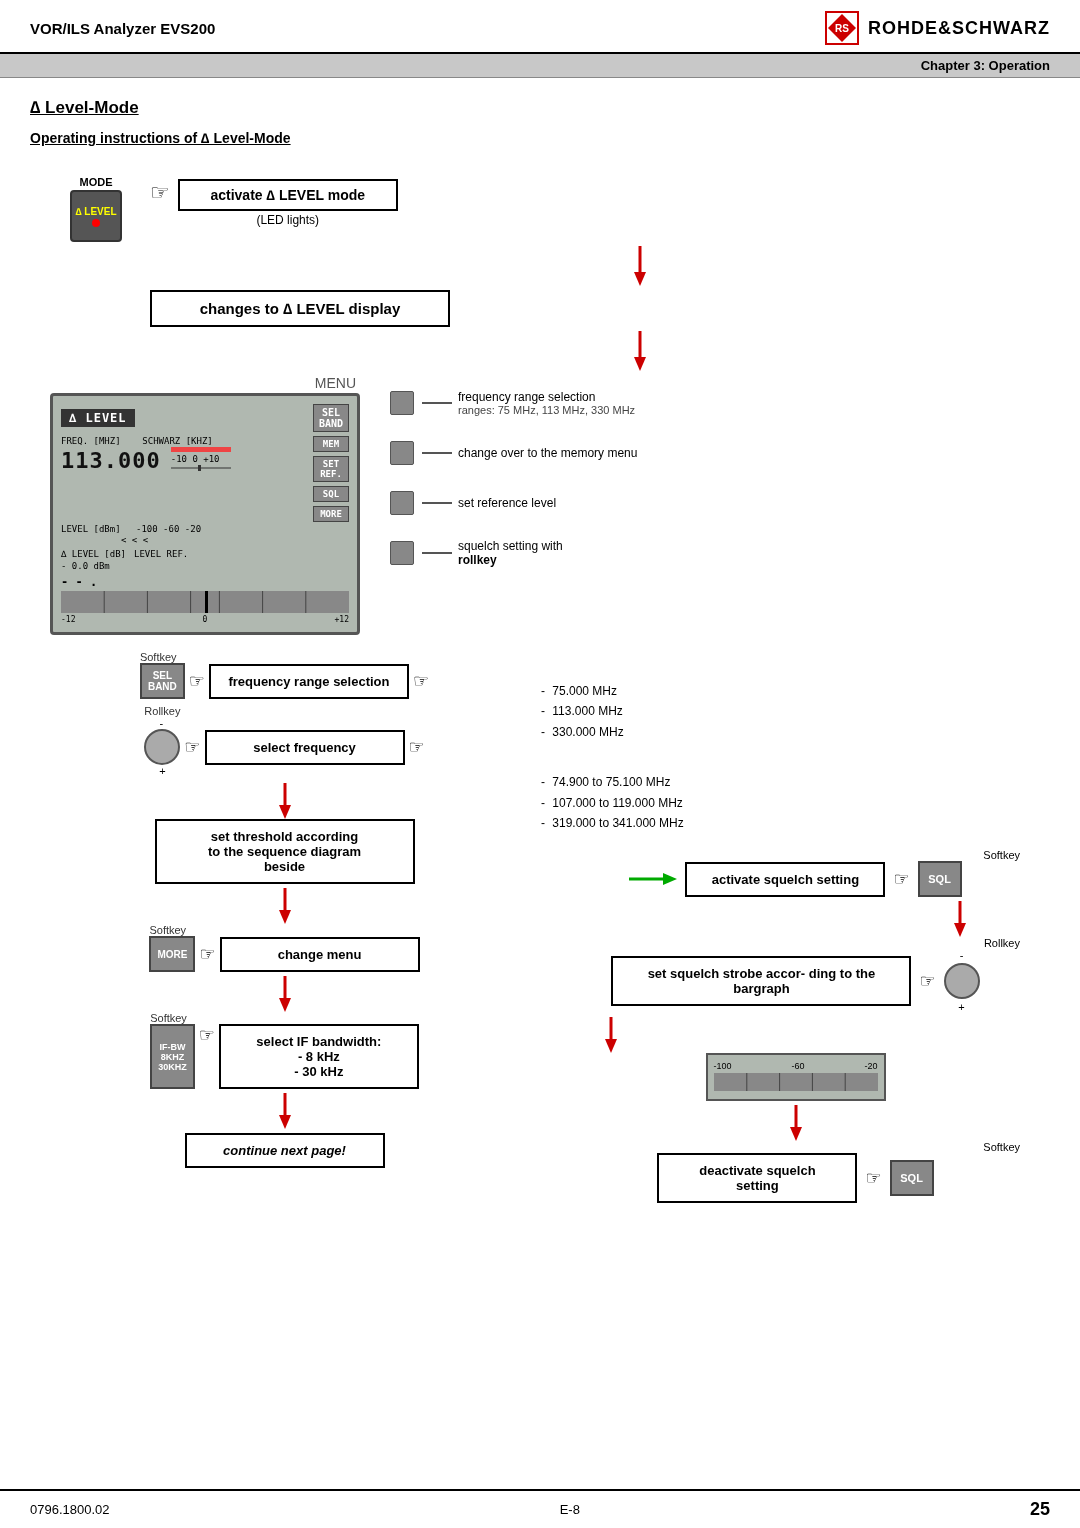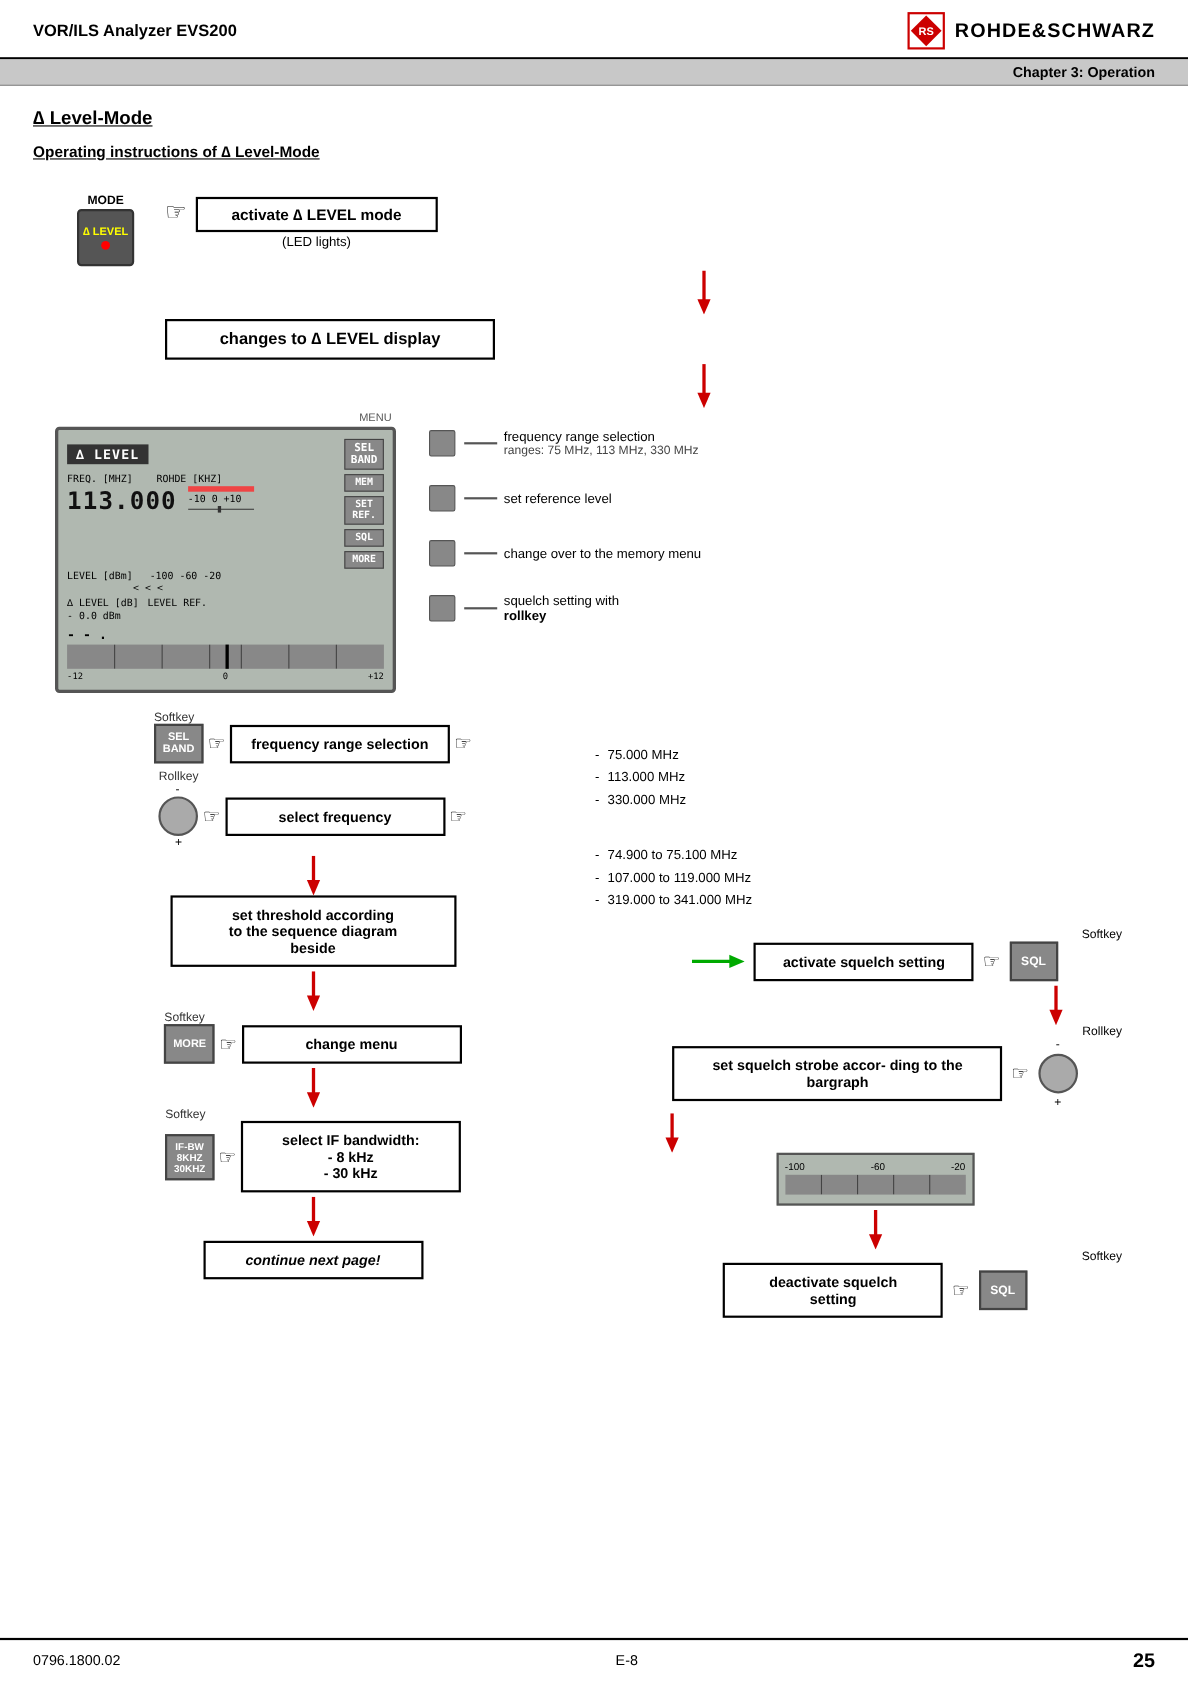--- a/index.html
+++ b/index.html
@@ -169,21 +169,21 @@
       align-items: flex-start;
       margin-bottom: 16px;
       margin-left: 20px;
     }
     .screen-wrapper {
       position: relative;
       margin-right: 20px;
     }
     .menu-label-top {
       text-align: right;
-      font-size: 10px;
+      font-size: 14px;
       color: #555;
       margin-bottom: 2px;
       padding-right: 4px;
     }
     .device-screen {
       width: 310px;
       background: #b0b8b0;
       border: 3px solid #555;
       border-radius: 4px;
       padding: 8px;
@@ -504,21 +504,21 @@
             <div class="sel-band-btn">
               <span>SEL<br>BAND</span>
             </div>
           </div>
 
           <div style="display:flex;justify-content:space-between;align-items:flex-start;margin-bottom:2px;">
             <div>
               <div style="font-size:9px;margin-bottom:1px;">
                 <span>FREQ. [MHZ]</span>
                 &nbsp;&nbsp;
-                <span>ROHDE [KHZ]</span>
+                <span>SCHWARZ [KHZ]</span>
               </div>
               <div style="display:flex;align-items:center;gap:10px;">
                 <div class="freq-big">113.000</div>
                 <div style="font-size:9px;border-top:5px solid #ef4444;padding-top:2px;">
                   -10&nbsp;0&nbsp;+10<br>
                   <svg width="60" height="8">
                       <line x1="0" y1="4" x2="60" y2="4" stroke="#333" stroke-width="1"></line>
                       <rect x="27" y="1" width="3" height="6" fill="#333"></rect>
                     </svg>
                 </div>
@@ -580,29 +580,29 @@
           <div>
             <div class="ann-text">frequency range selection</div>
             <div class="ann-sub">ranges: 75 MHz, 113 MHz, 330 MHz</div>
           </div>
         </div>
 
         <div class="annotation-row" style="margin-top:14px;">
           <div class="ann-button"></div>
           <div class="ann-line"></div>
           <div>
-            <div class="ann-text">set reference level</div>
+            <div class="ann-text">change over to the memory menu</div>
           </div>
         </div>
 
         <div class="annotation-row" style="margin-top:14px;">
           <div class="ann-button"></div>
           <div class="ann-line"></div>
           <div>
-            <div class="ann-text">change over to the memory menu</div>
+            <div class="ann-text">set reference level</div>
           </div>
         </div>
 
         <div class="annotation-row" style="margin-top:14px;">
           <div class="ann-button"></div>
           <div class="ann-line"></div>
           <div>
             <div class="ann-text">squelch setting with</div>
             <div class="ann-text ann-text-bold">rollkey</div>
           </div>
@@ -681,21 +681,21 @@
         <div class="centered-arrow mt4">
           <svg width="20" height="36">
               <line x1="10" y1="0" x2="10" y2="24" stroke="#c00" stroke-width="3"></line>
               <polygon points="4,22 16,22 10,36" fill="#c00"></polygon>
             </svg>
         </div>
 
         <div style="display:flex;align-items:center;gap:8px;width:100%;justify-content:center;">
           <div style="display:flex;flex-direction:column;align-items:center;">
             <div class="softkey-label" style="margin-left:0;">Softkey</div>
-            <div style="display:flex;align-items:center;gap:4px;">
+            <div style="display:flex;gap:4px;">
               <div class="softkey-btn" style="font-size:9px;min-width:44px;text-align:center;">IF-BW<br>8KHZ<br>30KHZ</div>
               <span class="hand-sm">☞</span>
               <div class="flow-box">
                 <span>select IF bandwidth:<br>- 8 kHz<br>- 30 kHz</span>
               </div>
             </div>
           </div>
         </div>
 
         <div class="centered-arrow mt4 mb4">

